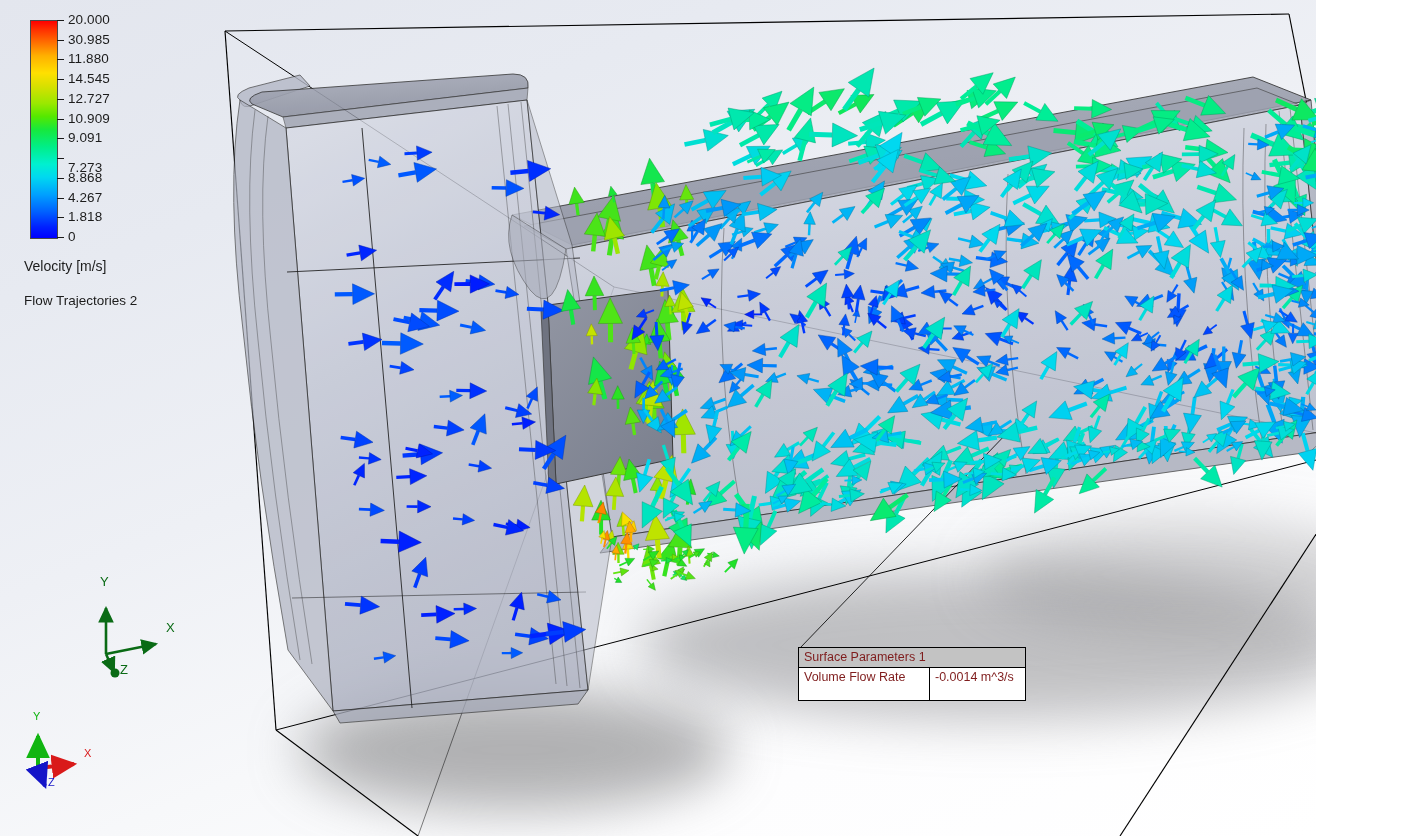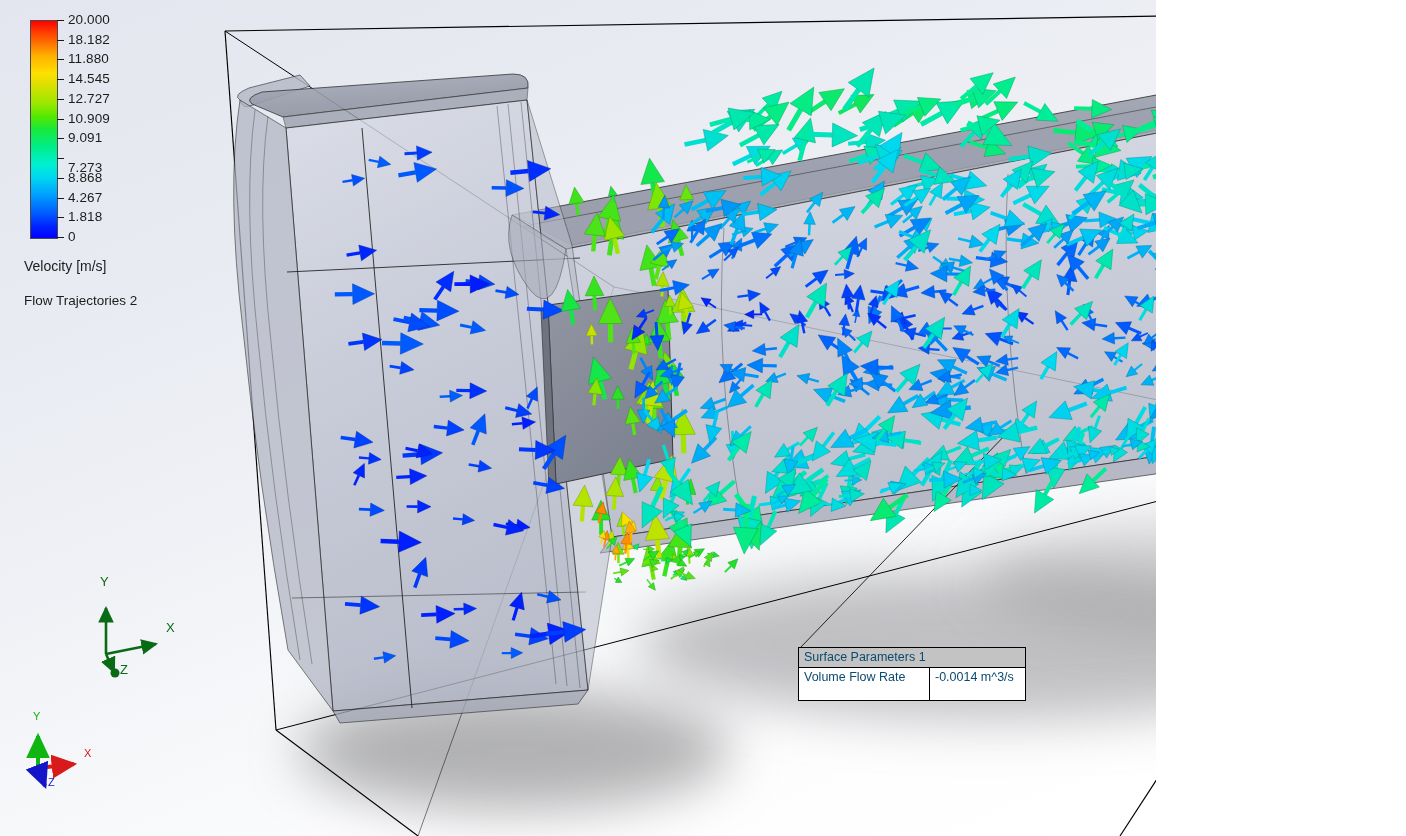--- a/index.html
+++ b/index.html
@@ -2,21 +2,21 @@
 <html><head>
 <meta charset="utf-8">
 <style>
   html,body{margin:0;padding:0;}
   body{
     width:1406px;height:836px;overflow:hidden;
     font-family:"Liberation Sans","DejaVu Sans",sans-serif;
     background:#ffffff;
   }
   #viewport{
-    position:relative;width:1156px;height:836px;overflow:hidden;
+    position:relative;width:1316px;height:836px;overflow:hidden;
     background:
       radial-gradient(ellipse 900px 420px at 54% 92%, rgba(140,145,155,0.00) 0%, rgba(255,255,255,0) 70%),
       linear-gradient(158deg,#e3e6ee 0%,#e7eaf1 22%,#eef0f5 44%,#f7f8fa 64%,#fdfdfe 80%,#ffffff 100%);
   }
   
   .shadow-blob{position:absolute;border-radius:50%;filter:blur(26px);pointer-events:none;}
   
   #scene{position:absolute;left:0;top:0;width:1406px;height:836px;}
   
   #legend{position:absolute;left:24px;top:14px;width:190px;}
@@ -36,21 +36,21 @@
   }
   #legend-title{position:absolute;left:0px;top:244px;font-size:14px;color:#1c1c1c;white-space:nowrap;}
   #legend-plotname{position:absolute;left:0px;top:279px;font-size:13.5px;color:#1c1c1c;white-space:nowrap;}
   
   .triad{position:absolute;}
   .triad-label{font-size:13px;font-weight:400;}
   
   #callout{
     position:absolute;left:798px;top:647px;width:226px;
     border:1px solid #000;background:#fff;
-    font-size:12.5px;color:#0c4a6e;
+    font-size:12.5px;color:#7f1d1d;
   }
   #callout-title{
     padding:2px 4px 3px 5px;background:#c3c3c3;border-bottom:1px solid #000;
     white-space:nowrap;overflow:hidden;
   }
   #callout-row{display:flex;}
   #callout-label{
     flex:0 0 122px;padding:2px 3px 16px 5px;border-right:1px solid #000;
     white-space:nowrap;overflow:hidden;background:#fff;
   }
@@ -3337,21 +3337,21 @@
         <div class="tick" style="top: 105px;"></div>
         <div class="tick" style="top: 124px;"></div>
         <div class="tick" style="top: 144px;"></div>
         <div class="tick" style="top: 164px;"></div>
         <div class="tick" style="top: 184px;"></div>
         <div class="tick" style="top: 203px;"></div>
         <div class="tick" style="top: 223px;"></div>
       </div>
     <div id="legend-values">
         <div class="legend-val" style="top: -1px;">20.000</div>
-        <div class="legend-val" style="top: 19px;">18.182</div>
+        <div class="legend-val" style="top: 19px;">30.985</div>
         <div class="legend-val" style="top: 38px;">11.880</div>
         <div class="legend-val" style="top: 58px;">14.545</div>
         <div class="legend-val" style="top: 78px;">12.727</div>
         <div class="legend-val" style="top: 98px;">10.909</div>
         <div class="legend-val" style="top: 117px;">9.091</div>
         <div class="legend-val" style="top: 147px;">7.273</div>
         <div class="legend-val" style="top: 157px;">8.868</div>
         <div class="legend-val" style="top: 177px;">4.267</div>
         <div class="legend-val" style="top: 196px;">1.818</div>
         <div class="legend-val" style="top: 216px;">0</div>

